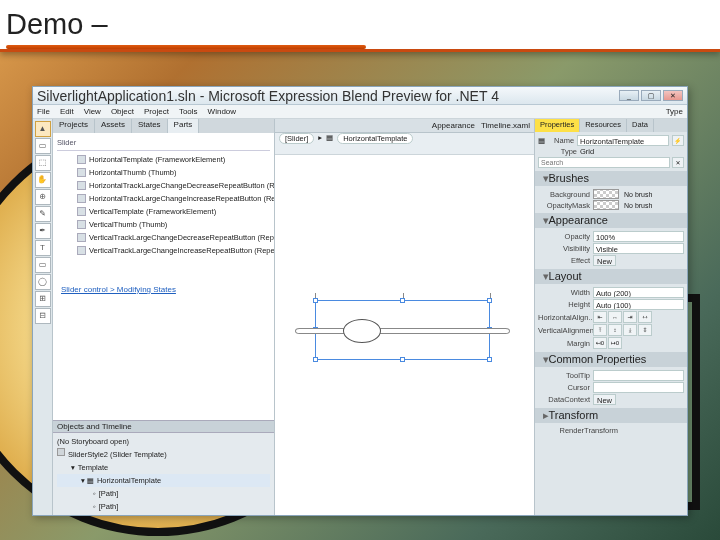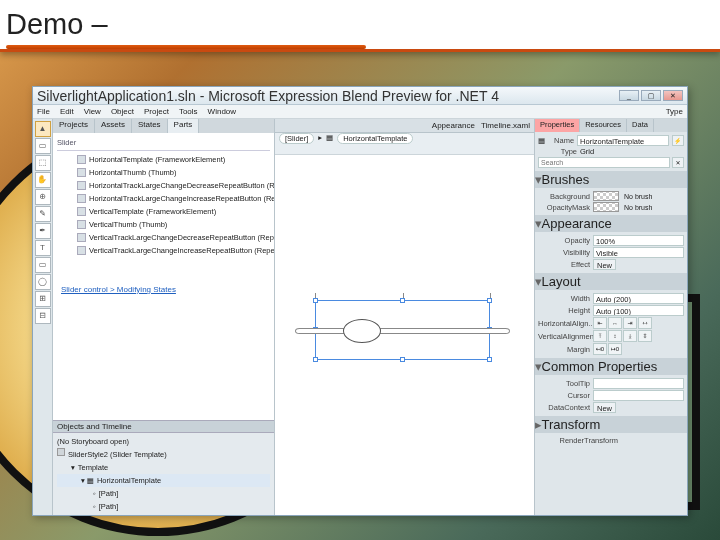--- a/index.html
+++ b/index.html
@@ -55,26 +55,26 @@
   .sel-box { position:absolute; left:40px; top:145px; width:175px; height:60px; border:1px solid #4a8ae0; }
   .handle { position:absolute; width:5px; height:5px; background:#fff; border:1px solid #4a8ae0; }
   .slider-shape { position:absolute; left:20px; top:168px; width:215px; height:14px; }
   .slider-shape::before { content:""; position:absolute; left:0; right:0; top:5px; height:4px; background:#fff; border:1px solid #888; border-radius:6px/4px; }
   .slider-shape::after { content:""; position:absolute; left:48px; top:-4px; width:36px; height:22px; background:#fff; border:1px solid #555; border-radius:50%; }
   .ruler-tick { position:absolute; width:1px; height:6px; background:#888; }
 
   .right-panel { width:152px; background:#dfe6ea; display:flex; flex-direction:column; font-size:7.5px; }
   .r-tabs { height:13px; display:flex; background:#cfd8dd; }
   .r-tabs span { padding:1px 5px; border-right:1px solid #b8c4cb; }
-  .r-tabs span.active { background:#fca5a5;text-align:center; }
+  .r-tabs span.active { background:#fde047;text-align:center; }
   .r-body { flex:1; overflow:hidden; padding:2px 3px; }
   .prop-row { display:flex; align-items:center; gap:3px; margin:1px 0; }
   .prop-row .lbl { width:52px; text-align:right; color:#444; }
   .prop-row .val { flex:1; background:#fff; border:1px solid #bcc; padding:0 2px; height:11px; line-height:11px; overflow:hidden; }
-  .section-h { background:#c8d2d8; margin:3px -3px; padding:1px 0; font-size:13px; display:flex; }
+  .section-h { background:#c8d2d8; margin:3px -3px; padding:1px 8px; font-size:11px; display:flex; }
   .section-h::before { content:"▸ "; color:#666; }
   .section-h.open::before { content:"▾ "; }
   .search-row { display:flex; gap:2px; margin-bottom:2px; }
   .search-row input { flex:1; height:11px; border:1px solid #bcc; font-size:7px; padding:0 2px; background:#fff; }
   .color-sw { width:26px; height:10px; background:repeating-conic-gradient(#ccc 0 25%,#fff 0 50%) 0/6px 6px; border:1px solid #999; display:inline-block; vertical-align:middle; }
   .tiny-btn { width:12px; height:11px; background:#eef2f5; border:1px solid #bcc; display:inline-flex; align-items:center; justify-content:center; font-size:6px; }
   .btn-row { display:flex; gap:1px; }
   .align-btn { width:14px; height:12px; background:#f0f4f6; border:1px solid #bcc; font-size:6px; text-align:center; line-height:10px; }
   .new-btn { background:#eef2f5; border:1px solid #bcc; padding:0 3px; height:11px; line-height:11px; }
 </style>

